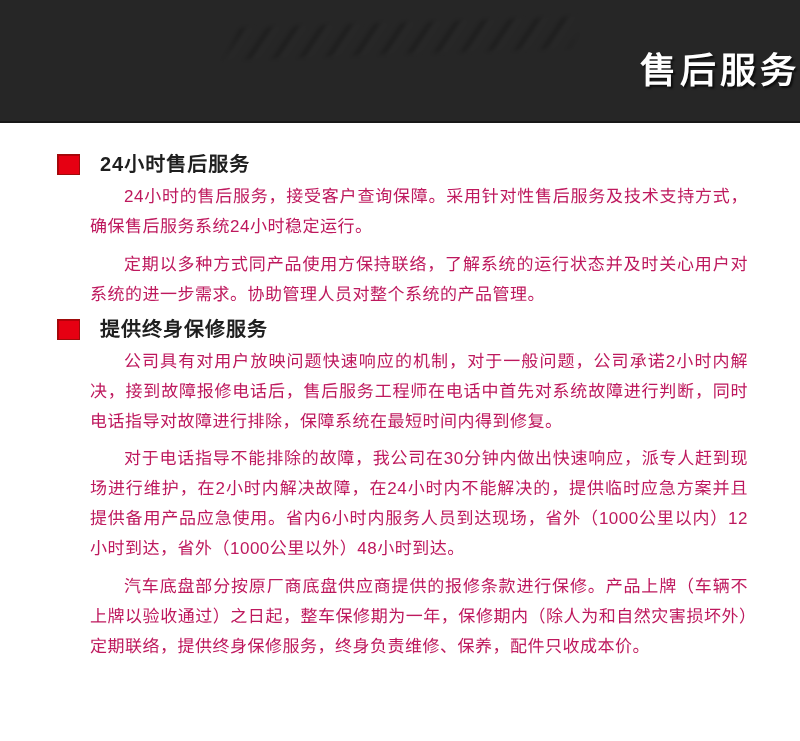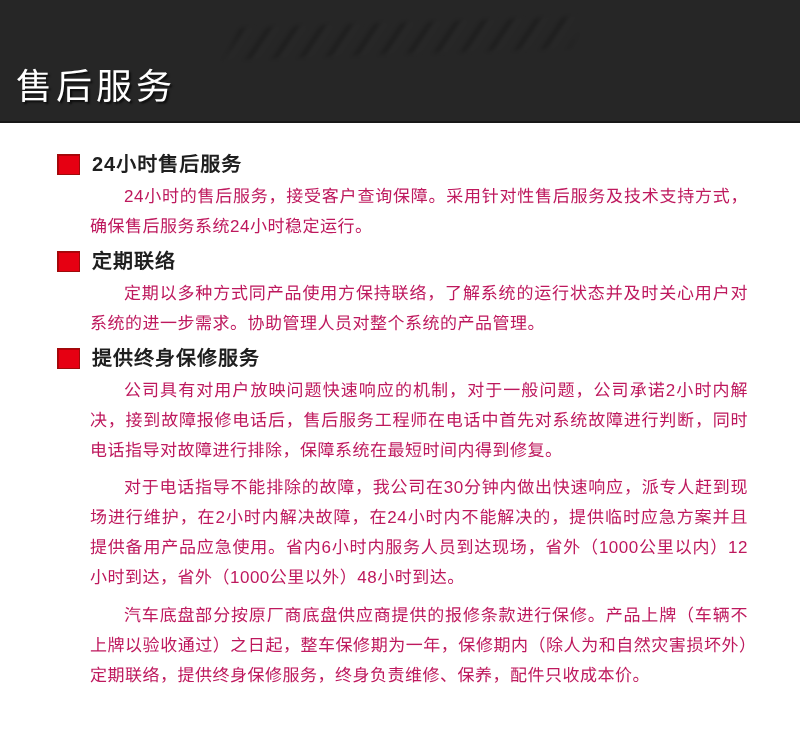--- a/index.html
+++ b/index.html
@@ -35,41 +35,41 @@
       100deg,
       rgba(0,0,0,0.55) 0px, rgba(0,0,0,0.55) 6px,
       rgba(60,60,60,0.25) 6px, rgba(60,60,60,0.25) 14px,
       rgba(0,0,0,0.0) 14px, rgba(0,0,0,0.0) 26px
     );
     transform: skewX(-28deg) rotate(-2deg);
     filter: blur(2px);
     opacity: 0.35;
   }
   .hdr h1 {
-    margin: 16px;
+    margin: 0;
     padding-top: 50px;
-    text-align: left;
+    text-align: right;
     font-size: 36px;
     line-height: 42px;
-    font-weight: normal;
+    font-weight: bold;
     letter-spacing: 4px;
     color: #ffffff;
     text-shadow: 2px 2px 2px rgba(0,0,0,0.65);
   }
   
   .content {
     padding: 30px 50px 0 57px;
   }
   .sec {
     margin-bottom: 8px;
   }
   .sec-head {
     display: flex;
     align-items: center;
-    gap: 12px;
+    gap: 20px;
   }
   .bullet {
     flex: 0 0 auto;
     width: 23px;
     height: 21px;
     background: #e60012;
     border: 1px solid #9e0b0b;
     box-shadow: inset 1px 1px 0 rgba(120,0,0,0.45);
     box-sizing: border-box;
   }
@@ -106,24 +106,20 @@
 
     <section class="sec">
       <div class="sec-head">
         <span class="bullet"></span>
         <h2>24小时售后服务</h2>
       </div>
       <p>24小时的售后服务，接受客户查询保障。采用针对性售后服务及技术支持方式，确保售后服务系统24小时稳定运行。</p>
     </section>
 
     <section class="sec">
-      <div class="sec-head">
-        <span class="bullet"></span>
-        <h2>定期联络</h2>
-      </div>
       <p>定期以多种方式同产品使用方保持联络，了解系统的运行状态并及时关心用户对系统的进一步需求。协助管理人员对整个系统的产品管理。</p>
     </section>
 
     <section class="sec">
       <div class="sec-head">
         <span class="bullet"></span>
         <h2>提供终身保修服务</h2>
       </div>
       <p>公司具有对用户放映问题快速响应的机制，对于一般问题，公司承诺2小时内解决，接到故障报修电话后，售后服务工程师在电话中首先对系统故障进行判断，同时电话指导对故障进行排除，保障系统在最短时间内得到修复。</p>
       <p>对于电话指导不能排除的故障，我公司在30分钟内做出快速响应，派专人赶到现场进行维护，在2小时内解决故障，在24小时内不能解决的，提供临时应急方案并且提供备用产品应急使用。省内6小时内服务人员到达现场，省外（1000公里以内）12小时到达，省外（1000公里以外）48小时到达。</p>

